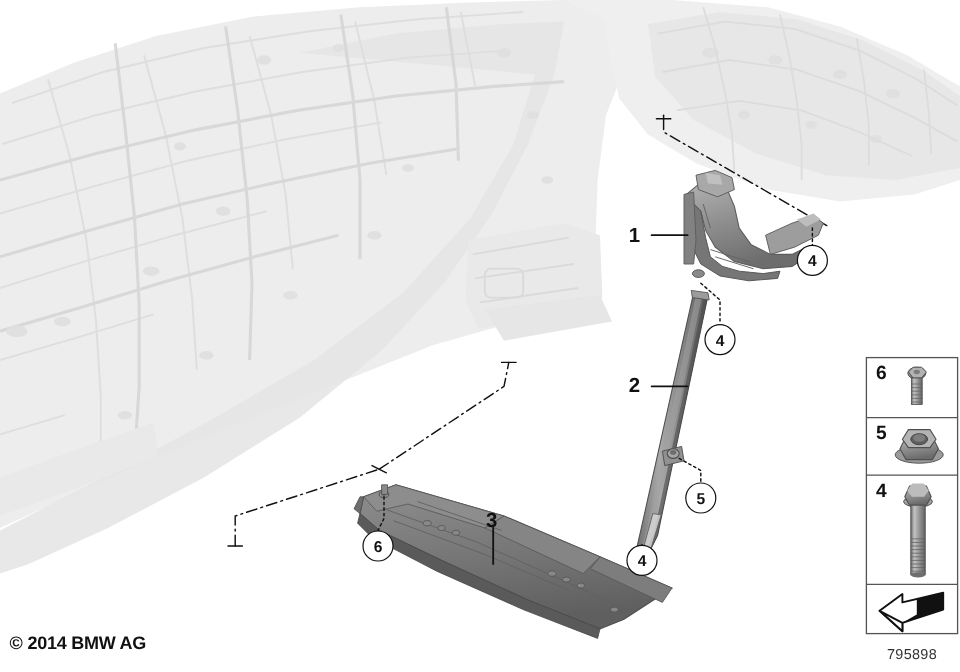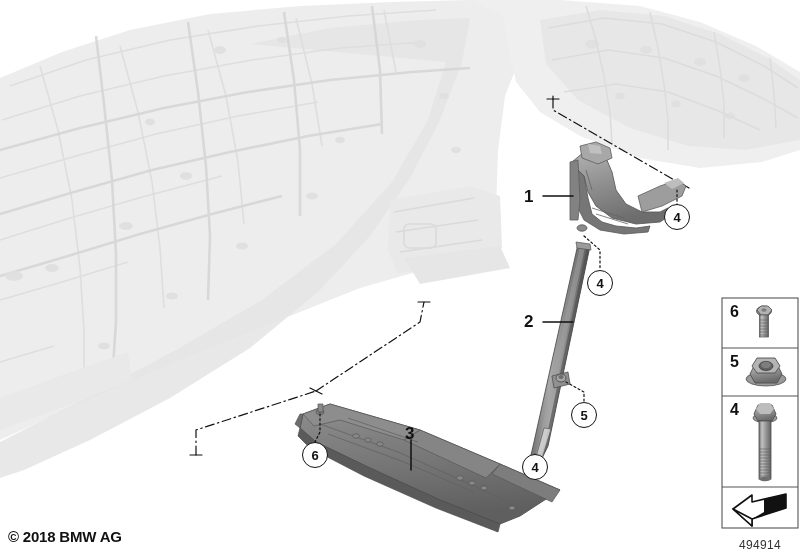--- a/index.html
+++ b/index.html
@@ -379,16 +379,16 @@
   <div class="circ-label" style="left:664px; top:204px;">4</div>
   <div class="circ-label" style="left:587px; top:270px;">4</div>
   <div class="circ-label" style="left:571px; top:402px;">5</div>
   <div class="circ-label" style="left:522px; top:454px;">4</div>
   <div class="circ-label" style="left:302px; top:442px;">6</div>
 
   <div class="legend-num" style="left:730px; top:304px;">6</div>
   <div class="legend-num" style="left:730px; top:354px;">5</div>
   <div class="legend-num" style="left:730px; top:402px;">4</div>
 
-  <div class="copyright">© 2018 BMW AG</div>
-  <div class="partnumber">494914</div>
+  <div class="copyright">© 2014 BMW AG</div>
+  <div class="partnumber">795898</div>
 
 </div>
 
 </body></html>

